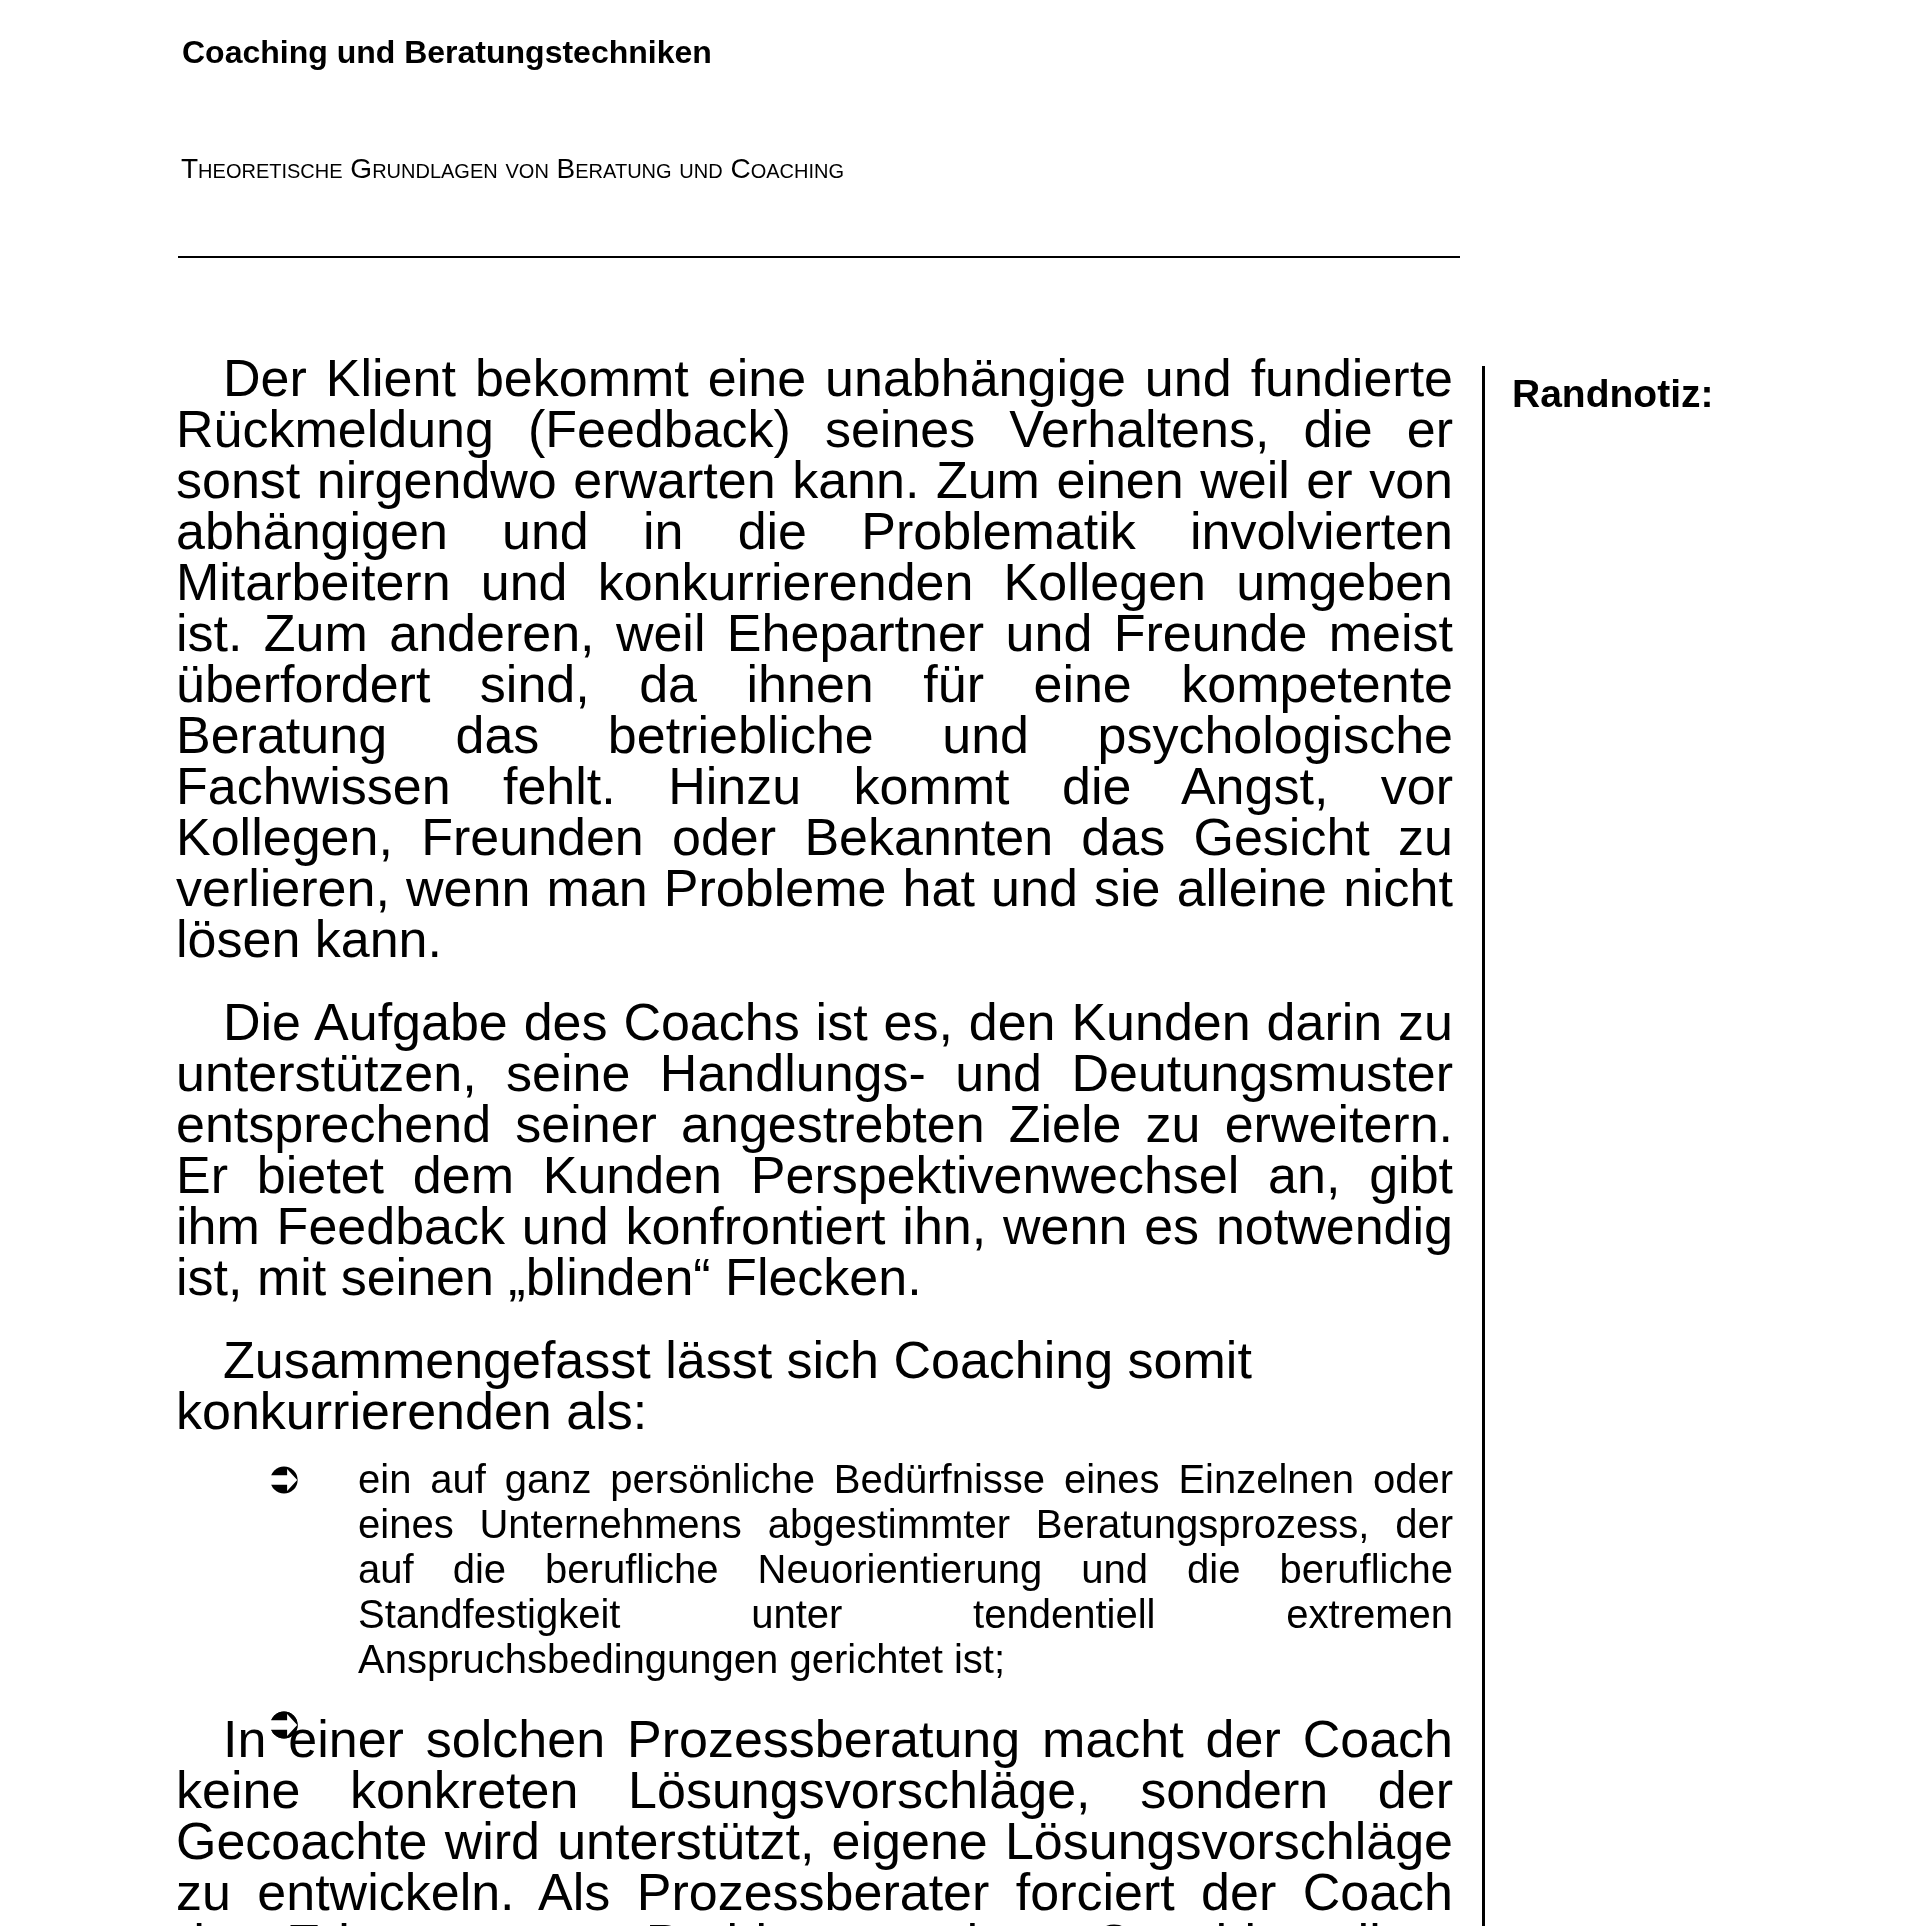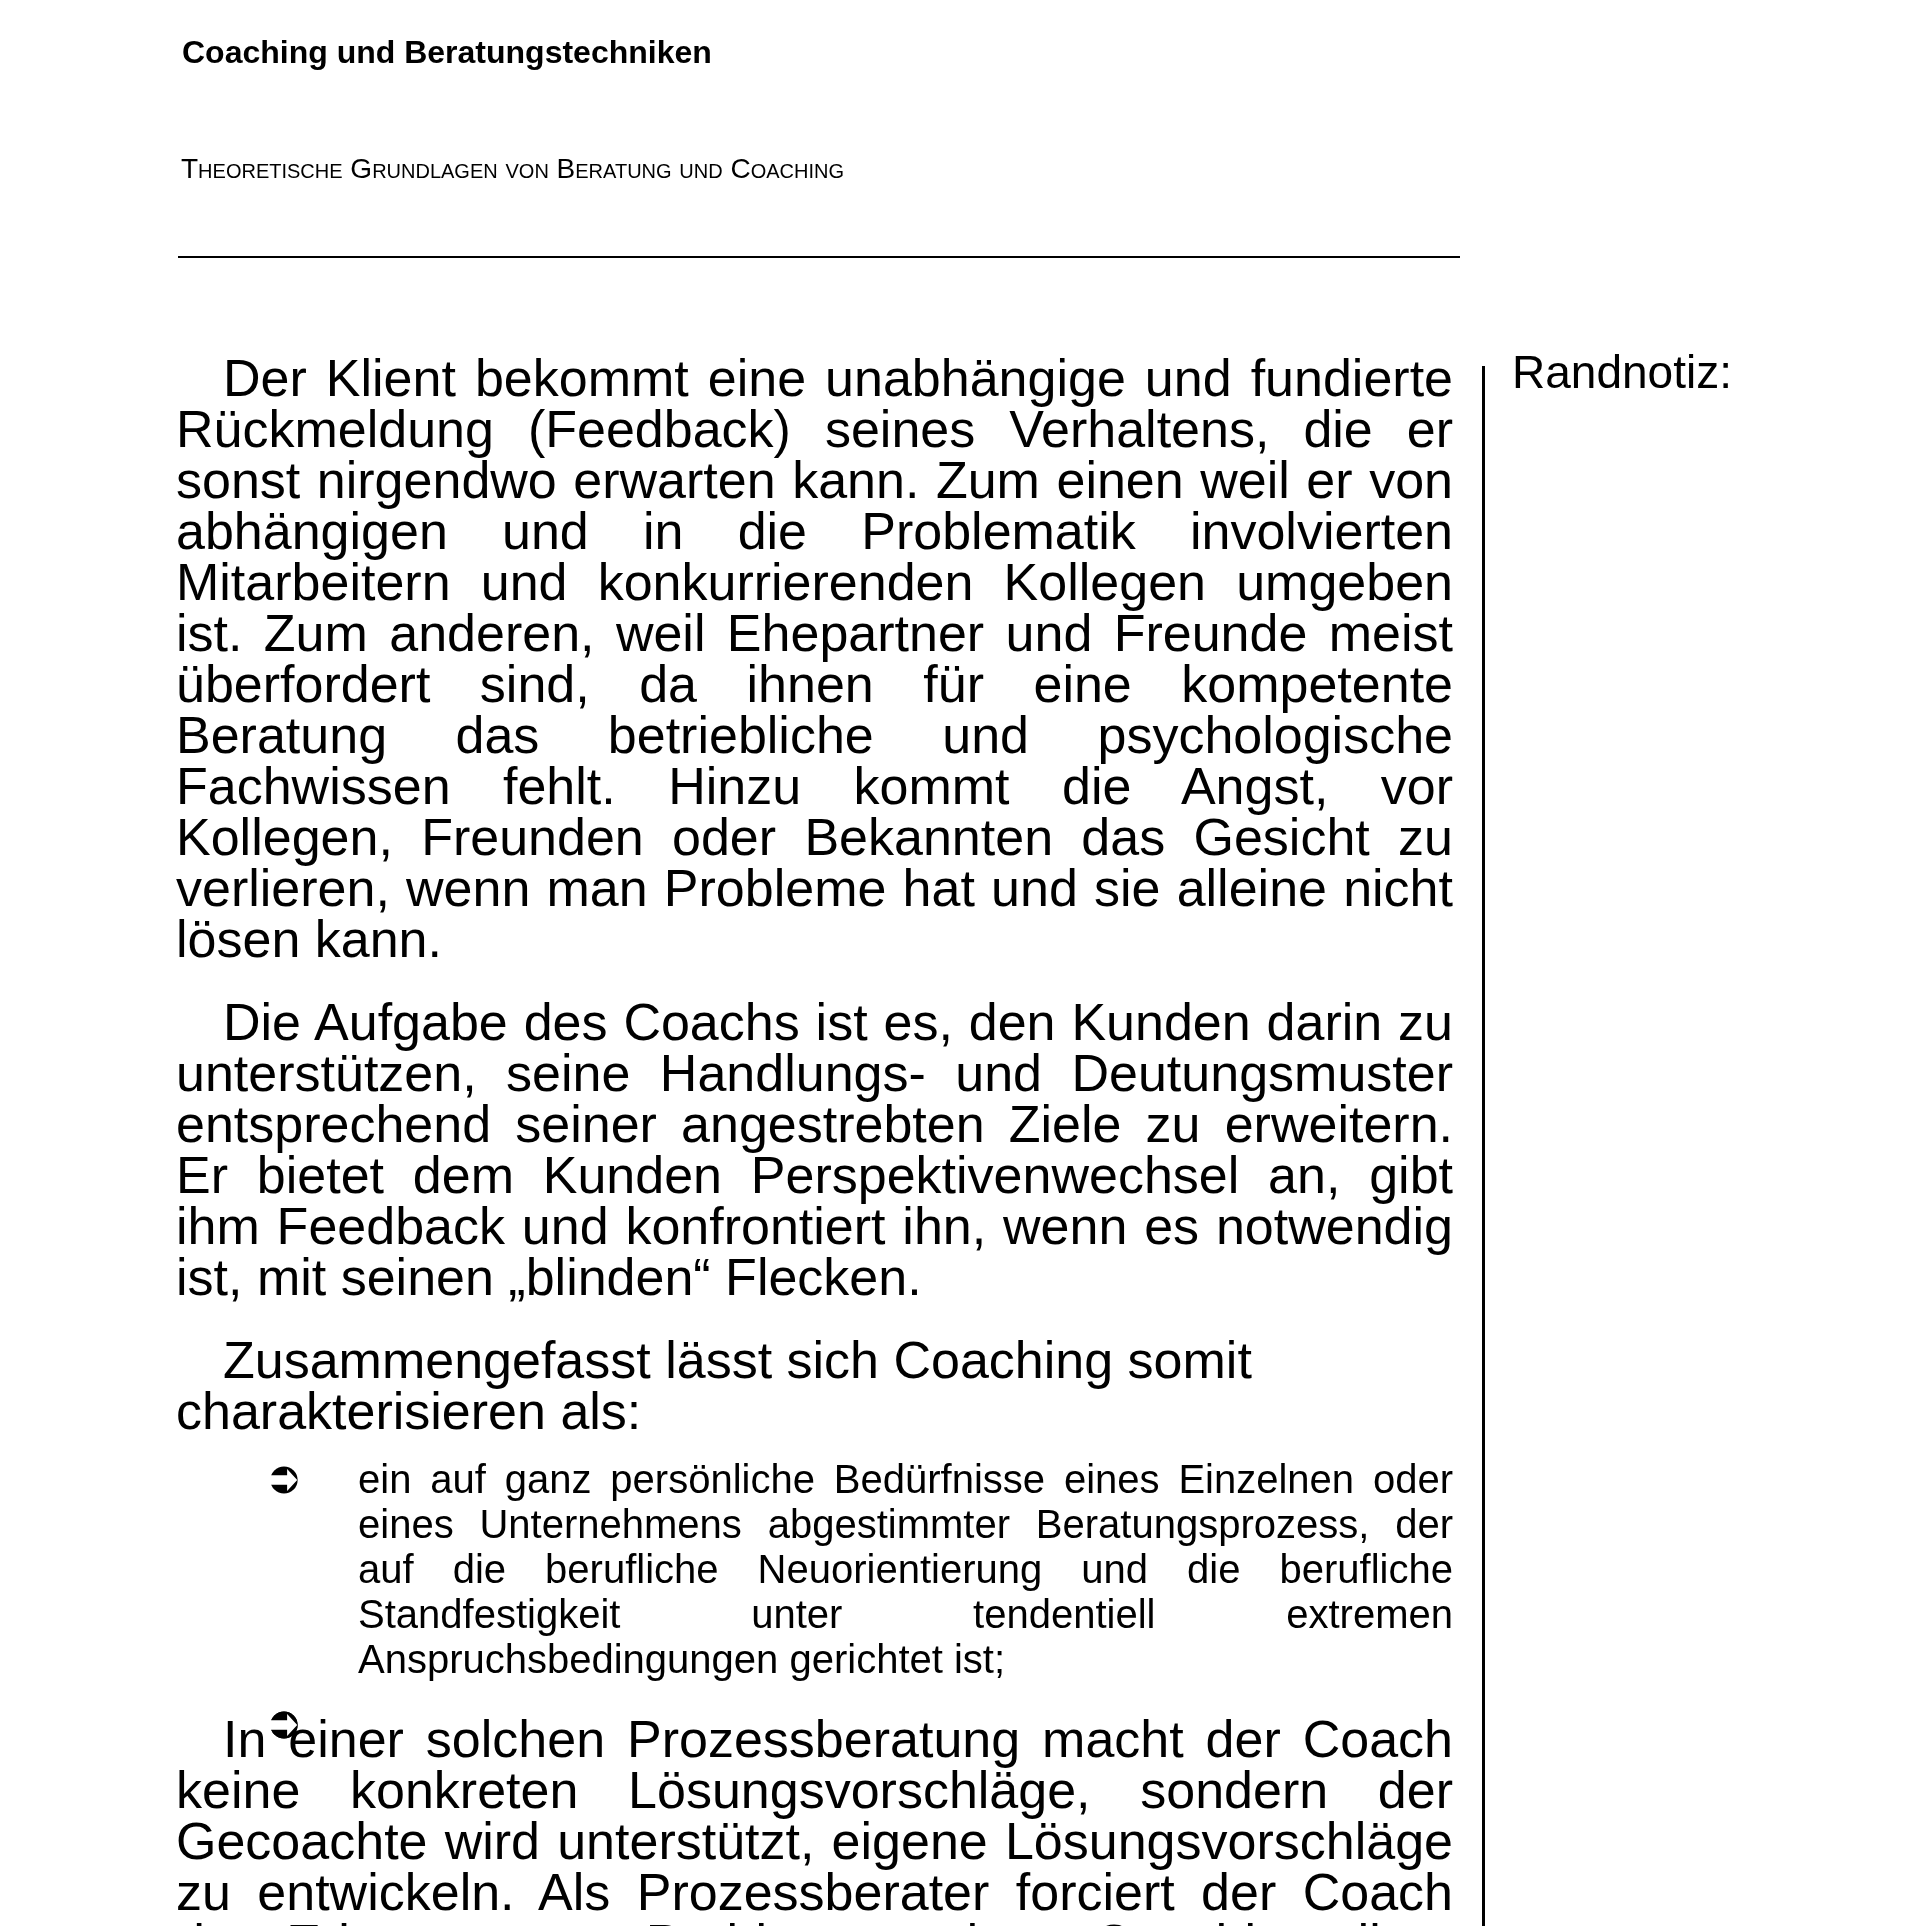--- a/index.html
+++ b/index.html
@@ -6,21 +6,21 @@
   body { width: 1910px; height: 2703px; position: relative; overflow: hidden; color: #000000;
          font-family: "Liberation Sans", sans-serif; }
 
   .header-title { position: absolute; left: 182px; top: 36px; font-size: 32px; font-weight: bold;
                   line-height: 1; white-space: nowrap; }
   .header-subtitle { position: absolute; left: 181px; top: 155px; font-size: 28px; line-height: 1;
                      font-variant: small-caps; white-space: nowrap; letter-spacing: 0px; }
   .header-rule { position: absolute; left: 178px; top: 256px; width: 1282px; height: 2.3px; background: #000; }
 
   .margin-line { position: absolute; left: 1482px; top: 366px; width: 3.1px; height: 2225px; background: #000; }
-  .margin-note { position: absolute; left: 1512px; top: 346px; font-size: 46px; line-height: 1.15; white-space: nowrap; }
+  .margin-note { position: absolute; left: 1512px; top: 372px; font-size: 39px; line-height: 1.15; white-space: nowrap; font-weight: bold; }
 
   .body-column { position: absolute; left: 176px; top: 353px; width: 1277px; }
   .para { margin: 0 0 32px 0; font-size: 52px; line-height: 51px; text-align: justify;
           text-indent: 47px; hyphens: manual; }
   .para.plain { text-align: left; margin-bottom: 12.3px; }
   .bullet-list { margin: 0 0 32px 0; padding: 0; list-style: none; }
   .bullet-item { position: relative; padding-left: 182px; font-size: 40px; line-height: 45px;
                  text-align: justify; margin-bottom: 18.5px; margin-top: 20px; }
   .bullet-item:last-child { margin-bottom: 0; }
   .bullet-icon { position: absolute; left: 94px; top: 9.2px; width: 28px; height: 28px; }
@@ -33,21 +33,21 @@
   <div class="header-title">Coaching und Beratungstechniken</div>
   <div class="header-subtitle">Theoretische Grundlagen von Beratung und Coaching</div>
   <div class="header-rule"></div>
 
   <div class="margin-line"></div>
   <div class="margin-note">Randnotiz:</div>
 
   <div class="body-column">
     <p class="para">Der Klient bekommt eine unabhängige und fundierte Rückmeldung (Feed­back) seines Verhaltens, die er sonst nirgendwo erwarten kann. Zum einen weil er von abhängigen und in die Problematik involvierten Mitarbeitern und konkurrierenden Kollegen umgeben ist. Zum anderen, weil Ehepartner und Freunde meist überfordert sind, da ihnen für eine kompetente Beratung das betriebliche und psychologische Fachwissen fehlt. Hinzu kommt die Angst, vor Kollegen, Freunden oder Bekannten das Gesicht zu verlieren, wenn man Probleme hat und sie alleine nicht lösen kann.</p>
     <p class="para">Die Aufgabe des Coachs ist es, den Kunden darin zu unterstützen, seine Handlungs- und Deutungsmuster entsprechend seiner angestrebten Ziele zu erweitern. Er bietet dem Kunden Perspektivenwechsel an, gibt ihm Feedback und konfrontiert ihn, wenn es notwendig ist, mit seinen „blinden“ Flecken.</p>
-    <p class="para plain">Zusammengefasst lässt sich Coaching somit charakterisieren als:</p>
+    <p class="para plain">Zusammengefasst lässt sich Coaching somit konkurrierenden als:</p>
 
     <ul class="bullet-list">
       <li class="bullet-item">
         <svg class="bullet-icon" viewBox="0 0 72 72">
           <circle cx="36" cy="36" r="35" fill="#000"></circle>
           <path d="M0 24 H44 V8 L70 36 L44 64 V48 H0 Z" fill="#fff"></path>
         </svg>
         <span>ein auf ganz persönliche Bedürfnisse eines Einzelnen oder eines Unternehmens abgestimmter Beratungsprozess, der auf die be­rufliche Neuorientierung und die berufliche Standfestigkeit unter tendentiell extremen Anspruchsbedingungen gerichtet ist;</span>
       </li>
       <li class="bullet-item">

